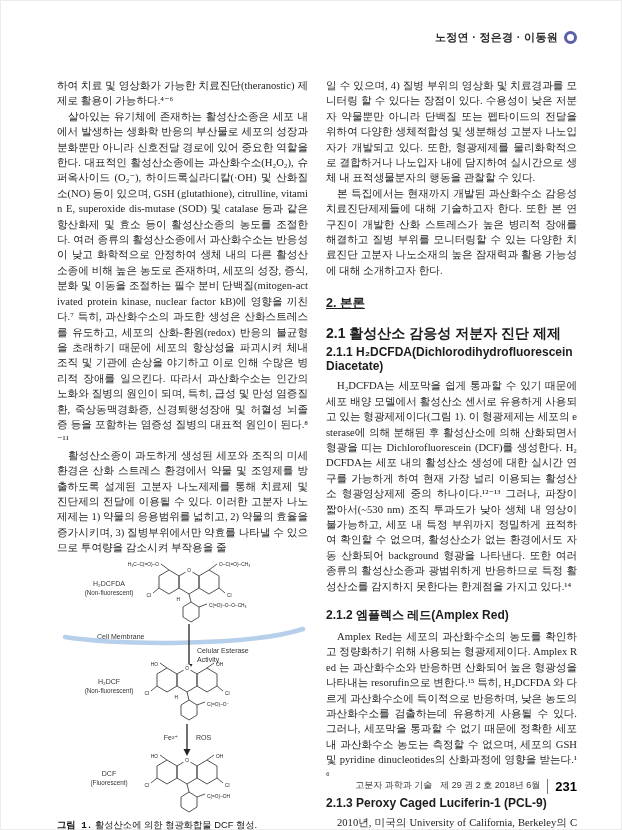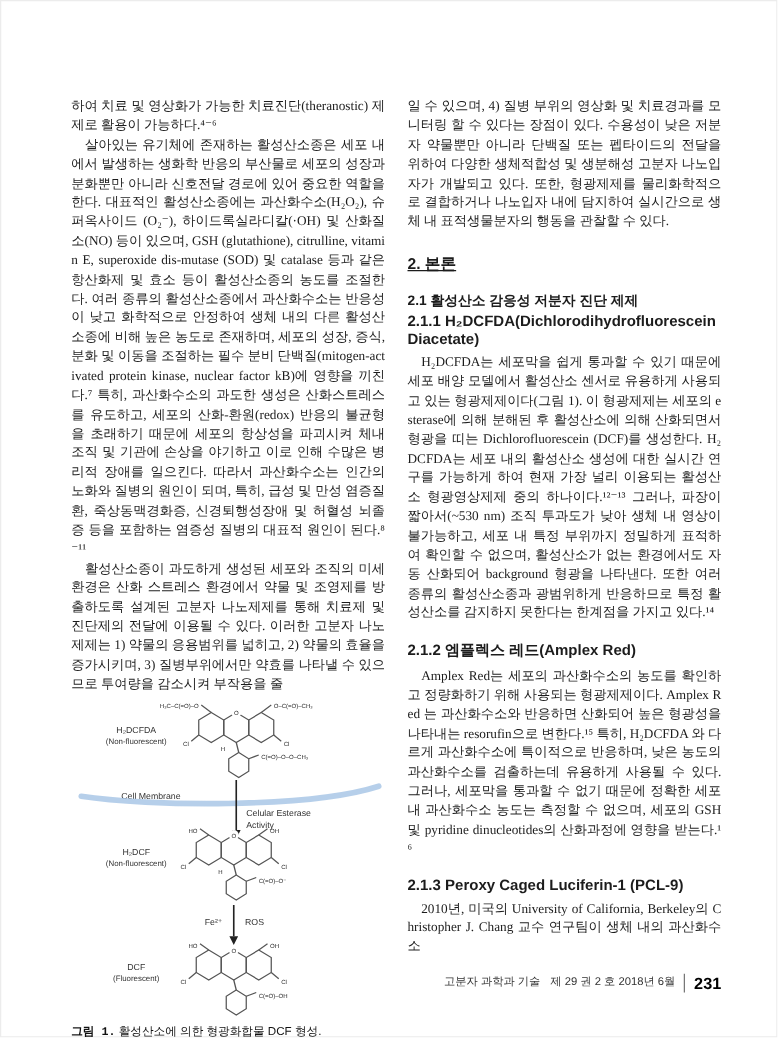--- a/index.html
+++ b/index.html
@@ -16,21 +16,21 @@
   .authors { font-size:11px; font-weight:bold; color:#2a2a2a; letter-spacing:.3px; }
   .badge { width:7px; height:7px; border:3px solid #5a5fa8; border-radius:50%; }
 
   .columns { position:absolute; top:78px; left:57px; width:520px; display:flex; gap:18px; }
   .col { width:251px; }
 
   p.body { font-size:10.6px; line-height:15.4px; text-align:justify; margin:0; word-break:break-all; }
   p.indent { text-indent:11px; }
 
   .h-main { font-family:"Liberation Sans","DejaVu Sans",sans-serif; font-weight:bold; font-size:12.5px; margin:17px 0 13px;text-decoration:underline; }
-  .h-sub  { font-family:"Liberation Sans","DejaVu Sans",sans-serif; font-weight:bold; font-size:11px;  margin:0 0 2px; }
+  .h-sub  { font-family:"Liberation Sans","DejaVu Sans",sans-serif; font-weight:bold; font-size:14px;  margin:0 0 2px; }
   .h-sub2 { font-family:Liberation Sans, sans-serif; font-weight:bold; font-size:12px; margin:1px 0 5px; }
   .h-gap  { margin-top:13px; }
 
   .figure { margin-top:4px; }
   .figure svg { display:block; }
   .caption { font-family:"Liberation Sans","DejaVu Sans",sans-serif; font-size:9.3px; margin-top:3px; color:#111; }
   .caption .cap-label { font-weight:bold;font-family:Liberation Mono, monospace; }
 
   .footer {
     position:absolute; bottom:36px; right:45px;
@@ -50,20 +50,24 @@
   .ring { fill:none; stroke:#555; stroke-width:1; }
   .bond { stroke:#555; stroke-width:1; }
   .arrow { stroke:#222; stroke-width:1.3; }
   .ahead { fill:#222; }
 </style>
 </head>
 <body>
 
 <div class="page">
 
+  <div class="header">
+    <span class="authors">노정연 · 정은경 · 이동원</span>
+    <span class="badge"></span>
+  </div>
 
   <div class="columns">
 
     <div class="col">
       <p class="body">하여 치료 및 영상화가 가능한 치료진단(theranostic) 제제로 활용이 가능하다.⁴⁻⁶</p>
       <p class="body indent">살아있는 유기체에 존재하는 활성산소종은 세포 내에서 발생하는 생화학 반응의 부산물로 세포의 성장과 분화뿐만 아니라 신호전달 경로에 있어 중요한 역할을 한다. 대표적인 활성산소종에는 과산화수소(H₂O₂), 슈퍼옥사이드 (O₂⁻), 하이드록실라디칼(·OH) 및 산화질소(NO) 등이 있으며, GSH (glutathione), citrulline, vitamin E, superoxide dis-mutase (SOD) 및 catalase 등과 같은 항산화제 및 효소 등이 활성산소종의 농도를 조절한다. 여러 종류의 활성산소종에서 과산화수소는 반응성이 낮고 화학적으로 안정하여 생체 내의 다른 활성산소종에 비해 높은 농도로 존재하며, 세포의 성장, 증식, 분화 및 이동을 조절하는 필수 분비 단백질(mitogen-activated protein kinase, nuclear factor kB)에 영향을 끼친다.⁷ 특히, 과산화수소의 과도한 생성은 산화스트레스를 유도하고, 세포의 산화-환원(redox) 반응의 불균형을 초래하기 때문에 세포의 항상성을 파괴시켜 체내 조직 및 기관에 손상을 야기하고 이로 인해 수많은 병리적 장애를 일으킨다. 따라서 과산화수소는 인간의 노화와 질병의 원인이 되며, 특히, 급성 및 만성 염증질환, 죽상동맥경화증, 신경퇴행성장애 및 허혈성 뇌졸증 등을 포함하는 염증성 질병의 대표적 원인이 된다.⁸⁻¹¹</p>
       <p class="body indent">활성산소종이 과도하게 생성된 세포와 조직의 미세환경은 산화 스트레스 환경에서 약물 및 조영제를 방출하도록 설계된 고분자 나노제제를 통해 치료제 및 진단제의 전달에 이용될 수 있다. 이러한 고분자 나노제제는 1) 약물의 응용범위를 넓히고, 2) 약물의 효율을 증가시키며, 3) 질병부위에서만 약효를 나타낼 수 있으므로 투여량을 감소시켜 부작용을 줄</p>
 
       <div class="figure">
         <svg width="251" height="256" viewBox="0 0 251 256">
@@ -158,20 +162,21 @@
 
         <div class="caption">
           <span class="cap-label">그림 1.</span>
           <span>활성산소에 의한 형광화합물 DCF 형성.</span>
         </div>
       </div>
     </div>
 
     <div class="col">
       <p class="body">일 수 있으며, 4) 질병 부위의 영상화 및 치료경과를 모니터링 할 수 있다는 장점이 있다. 수용성이 낮은 저분자 약물뿐만 아니라 단백질 또는 펩타이드의 전달을 위하여 다양한 생체적합성 및 생분해성 고분자 나노입자가 개발되고 있다. 또한, 형광제제를 물리화학적으로 결합하거나 나노입자 내에 담지하여 실시간으로 생체 내 표적생물분자의 행동을 관찰할 수 있다.</p>
+      <p class="body indent">본 특집에서는 현재까지 개발된 과산화수소 감응성 치료진단제제들에 대해 기술하고자 한다. 또한 본 연구진이 개발한 산화 스트레스가 높은 병리적 장애를 해결하고 질병 부위를 모니터링할 수 있는 다양한 치료진단 고분자 나노소재의 높은 잠재력과 활용 가능성에 대해 소개하고자 한다.</p>
 
       <div class="h-main">2. 본론</div>
       <div class="h-sub">2.1 활성산소 감응성 저분자 진단 제제</div>
       <div class="h-sub2">2.1.1 H₂DCFDA(Dichlorodihydrofluorescein Diacetate)</div>
       <p class="body indent">H₂DCFDA는 세포막을 쉽게 통과할 수 있기 때문에 세포 배양 모델에서 활성산소 센서로 유용하게 사용되고 있는 형광제제이다(그림 1). 이 형광제제는 세포의 esterase에 의해 분해된 후 활성산소에 의해 산화되면서 형광을 띠는 Dichlorofluorescein (DCF)를 생성한다. H₂DCFDA는 세포 내의 활성산소 생성에 대한 실시간 연구를 가능하게 하여 현재 가장 널리 이용되는 활성산소 형광영상제제 중의 하나이다.¹²⁻¹³ 그러나, 파장이 짧아서(~530 nm) 조직 투과도가 낮아 생체 내 영상이 불가능하고, 세포 내 특정 부위까지 정밀하게 표적하여 확인할 수 없으며, 활성산소가 없는 환경에서도 자동 산화되어 background 형광을 나타낸다. 또한 여러 종류의 활성산소종과 광범위하게 반응하므로 특정 활성산소를 감지하지 못한다는 한계점을 가지고 있다.¹⁴</p>
 
       <div class="h-sub2 h-gap">2.1.2 엠플렉스 레드(Amplex Red)</div>
       <p class="body indent">Amplex Red는 세포의 과산화수소의 농도를 확인하고 정량화하기 위해 사용되는 형광제제이다. Amplex Red 는 과산화수소와 반응하면 산화되어 높은 형광성을 나타내는 resorufin으로 변한다.¹⁵ 특히, H₂DCFDA 와 다르게 과산화수소에 특이적으로 반응하며, 낮은 농도의 과산화수소를 검출하는데 유용하게 사용될 수 있다. 그러나, 세포막을 통과할 수 없기 때문에 정확한 세포 내 과산화수소 농도는 측정할 수 없으며, 세포의 GSH 및 pyridine dinucleotides의 산화과정에 영향을 받는다.¹⁶</p>
 
       <div class="h-sub2 h-gap">2.1.3 Peroxy Caged Luciferin-1 (PCL-9)</div>

